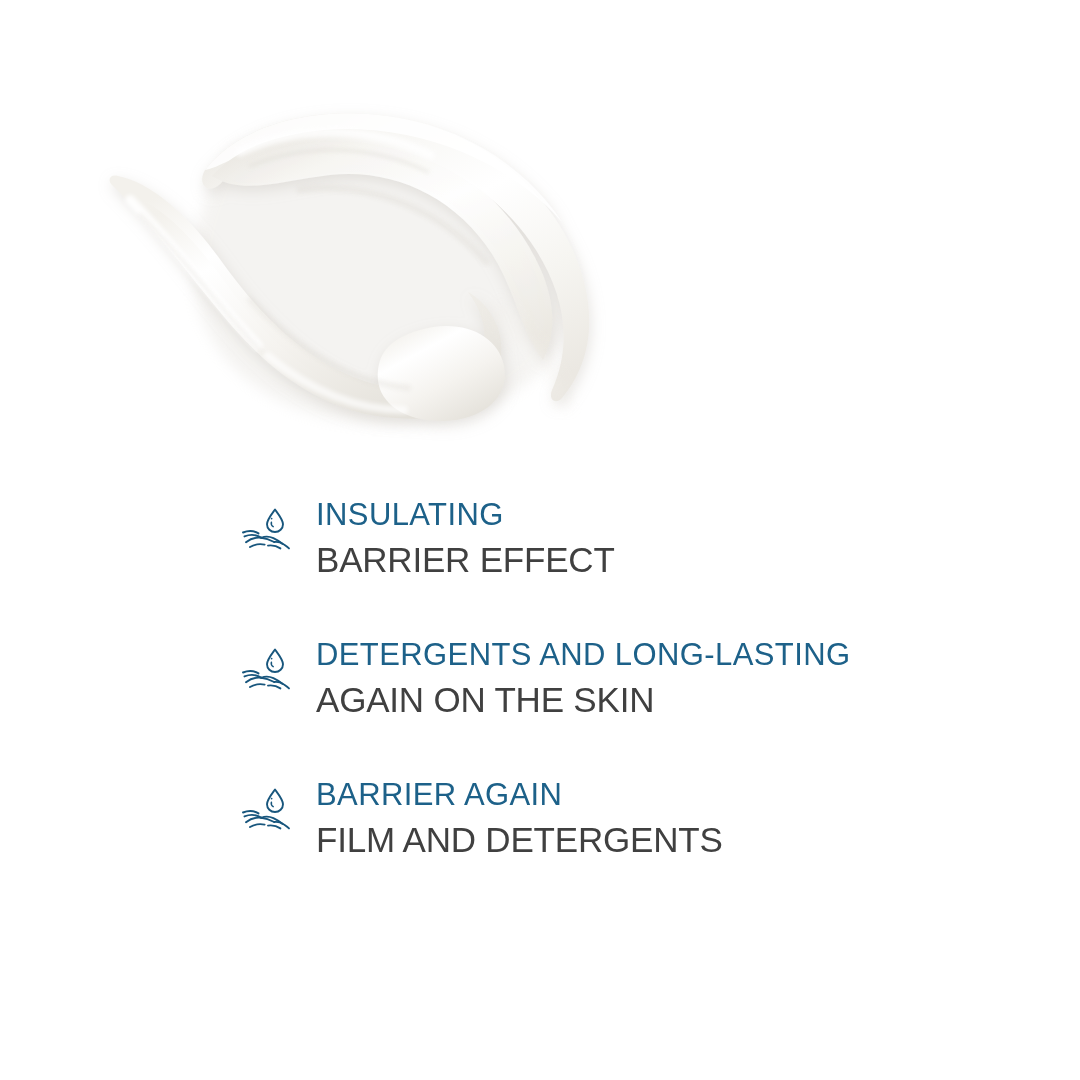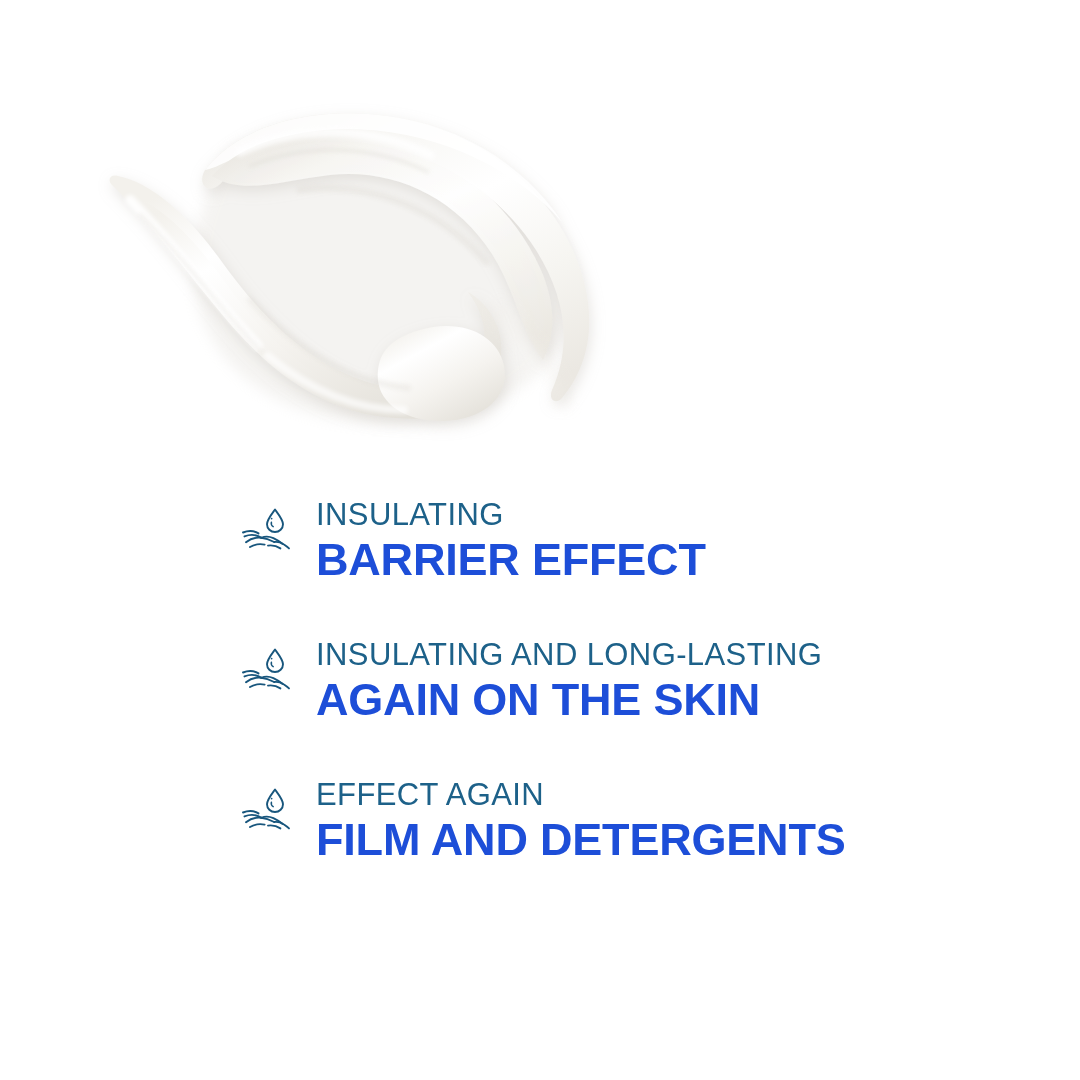--- a/index.html
+++ b/index.html
@@ -59,24 +59,24 @@
   }
   .benefit-eyebrow {
     font-size: 31px;
     font-weight: 400;
     letter-spacing: 0.4px;
     color: #1d6189;
     line-height: 38px;
     white-space: nowrap;
   }
   .benefit-title {
-    font-size: 45px;
-    font-weight: 700;
+    font-size: 35px;
+    font-weight: 400;
     letter-spacing: -0.2px;
-    color: #1d4ed8;
+    color: #404040;
     line-height: 52px;
     white-space: nowrap;
   }
 </style>
 </head>
 <body>
 
 <div id="hero-swatch">
   <svg viewBox="0 0 1080 470" xmlns="http://www.w3.org/2000/svg" aria-hidden="true">
     <defs>
@@ -235,21 +235,21 @@
           <path d="M21.2 34.8 C25 33.2 29.5 33.4 33.4 35.2
                    C36.6 36.7 39.6 38.6 42.4 40.8"></path>
           <path d="M34.2 39 C37.4 38.6 40.8 39.4 43.6 41.2
                    C45.6 42.4 47.4 43.8 49 45.4"></path>
           <path d="M28 42.6 C32.4 42 36.8 43 40.4 45.4"></path>
           <path d="M10 44 C14.4 41.4 19.6 40.6 24.6 41.6"></path>
         </g>
       </svg>
     </span>
     <div class="benefit-text">
-      <div class="benefit-eyebrow">INSULATING AND LONG-LASTING</div>
+      <div class="benefit-eyebrow">DETERGENTS AND LONG-LASTING</div>
       <div class="benefit-title">AGAIN ON THE SKIN</div>
     </div>
   </div>
 
   <div class="benefit-row">
     <span class="benefit-icon">
       <svg viewBox="0 0 56 56" xmlns="http://www.w3.org/2000/svg" aria-hidden="true">
         <g fill="none" stroke="#18567d" stroke-width="1.9" stroke-linecap="round" stroke-linejoin="round">
           <path d="M35 6.5 C39.5 12.6 43 16.8 43 21.2 C43 25.6 39.4 29 35 29
                    C30.6 29 27 25.6 27 21.2 C27 16.8 30.5 12.6 35 6.5 Z"></path>
@@ -262,18 +262,18 @@
           <path d="M21.2 34.8 C25 33.2 29.5 33.4 33.4 35.2
                    C36.6 36.7 39.6 38.6 42.4 40.8"></path>
           <path d="M34.2 39 C37.4 38.6 40.8 39.4 43.6 41.2
                    C45.6 42.4 47.4 43.8 49 45.4"></path>
           <path d="M28 42.6 C32.4 42 36.8 43 40.4 45.4"></path>
           <path d="M10 44 C14.4 41.4 19.6 40.6 24.6 41.6"></path>
         </g>
       </svg>
     </span>
     <div class="benefit-text">
-      <div class="benefit-eyebrow">EFFECT AGAIN</div>
+      <div class="benefit-eyebrow">BARRIER AGAIN</div>
       <div class="benefit-title">FILM AND DETERGENTS</div>
     </div>
   </div>
 
 </div>
 
 </body></html>

